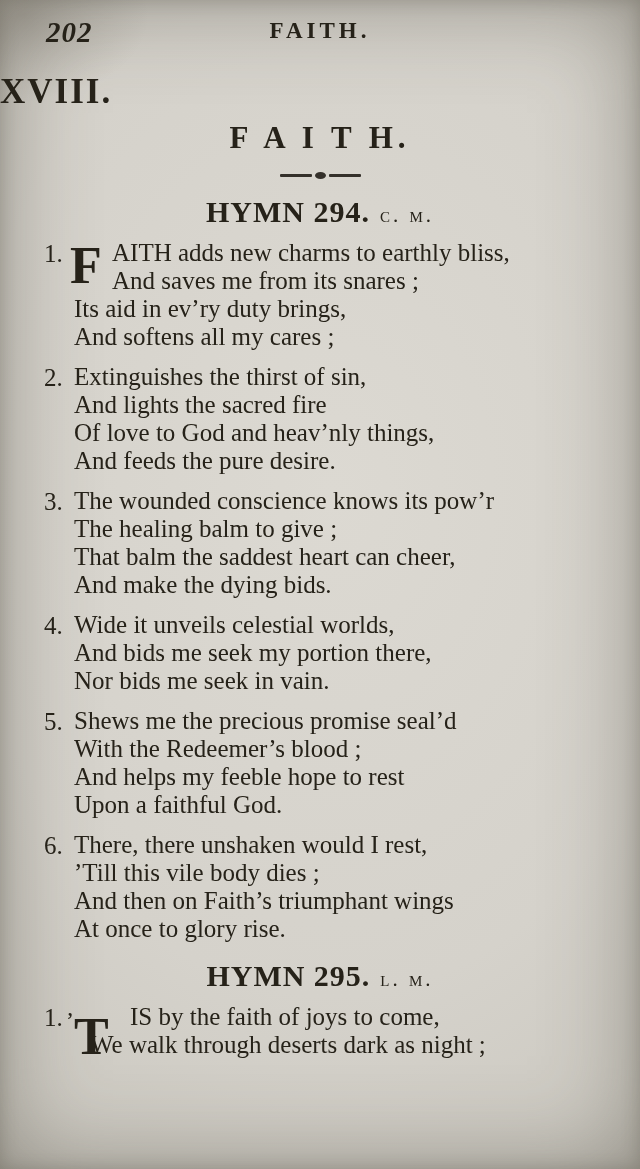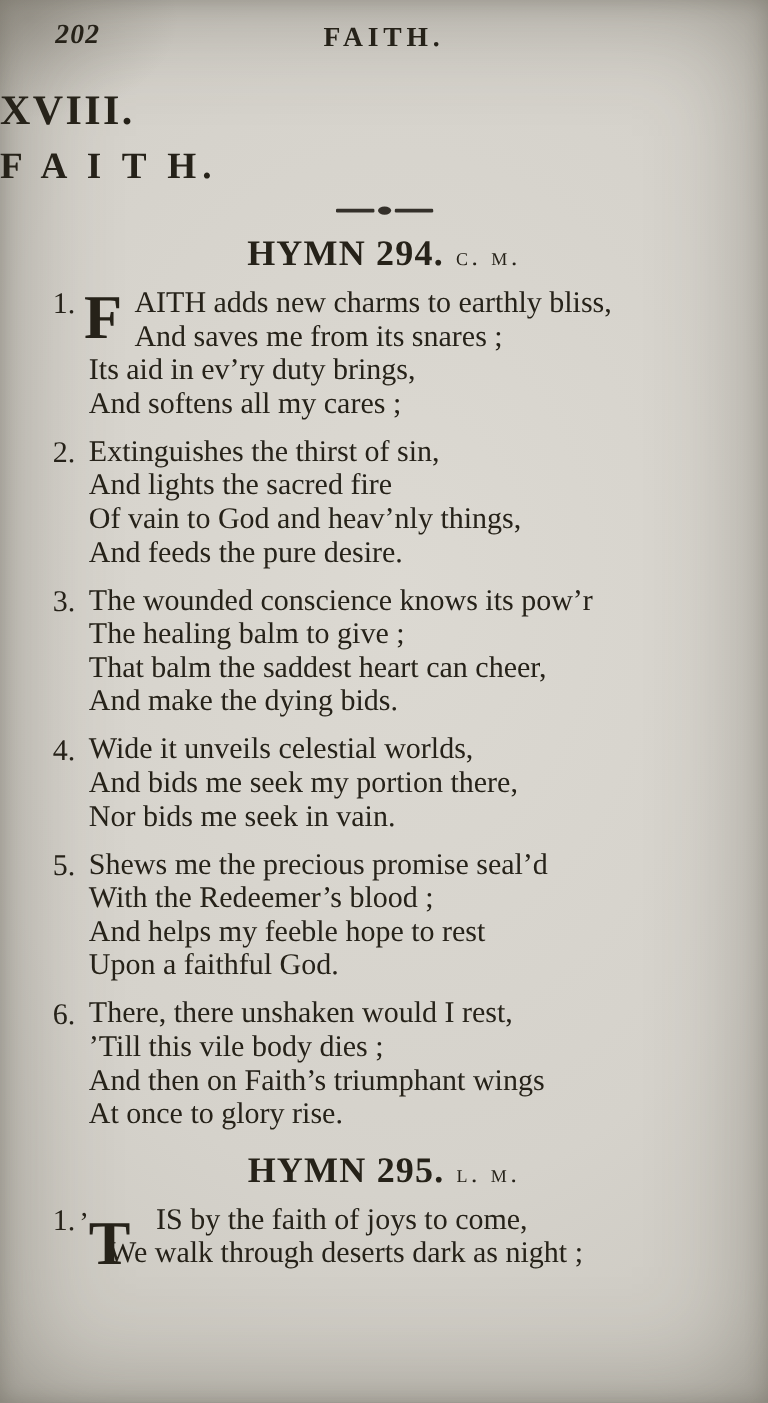--- a/index.html
+++ b/index.html
@@ -14,30 +14,30 @@
     box-shadow: inset 0 0 95px rgba(72,67,55,.45), inset 0 0 18px rgba(72,67,55,.28);
   }
   .page::before {
     content:""; position:absolute; left:-30px; top:-20px; width:180px; height:120px;
     background: radial-gradient(ellipse at 30% 30%, rgba(70,64,52,.22), rgba(70,64,52,0) 70%);
     pointer-events:none;
   }
   .header { position:relative; height:34px; padding-top:18px; }
   .page-number {
     position:absolute; left:46px; top:16px;
-    font-size:23px; font-weight:600; font-style:italic; letter-spacing:1px;
+    font-size:29px; font-weight:600; font-style:italic; letter-spacing:1px;
   }
   .running-header {
     text-align:center; font-size:23px; font-weight:700; letter-spacing:4px;
   }
   .section-numeral {
     text-align:left; font-weight:700; font-size:35px; letter-spacing:2px; margin-top:20px;
   }
   .section-title {
-    text-align:left; font-weight:700; font-size:31px; letter-spacing:5px; margin-top:8px;
+    text-align:center; font-weight:700; font-size:31px; letter-spacing:5px; margin-top:8px;
   }
   .divider { display:flex; align-items:center; justify-content:center; margin:16px auto 4px; }
   .divider .bar { width:32px; height:3px; background:#34302a; border-radius:1px; }
   .divider .dot { width:11px; height:7px; background:#34302a; border-radius:50%; margin:0 3px; }
   .hymn-heading { text-align:center; margin:16px 0 6px; }
   .hymn-title { font-size:30px; font-weight:700; letter-spacing:1px; }
   .hymn-meter { font-size:21px; font-variant:small-caps; letter-spacing:3px; margin-left:6px; }
   .verses { padding:4px 28px 0 46px; }
   .verse { position:relative; padding-left:28px; margin-bottom:12px; font-size:25px; line-height:28px; }
   .vnum { position:absolute; left:-2px; top:1px; }
@@ -86,21 +86,21 @@
       <div class="ln ind-dc">AITH adds new charms to earthly bliss,</div>
       <div class="ln ind-dc">And saves me from its snares ;</div>
       <div class="ln">Its aid in ev’ry duty brings,</div>
       <div class="ln ind">And softens all my cares ;</div>
     </div>
 
     <div class="verse">
       <span class="vnum">2.</span>
       <div class="ln">Extinguishes the thirst of sin,</div>
       <div class="ln ind">And lights the sacred fire</div>
-      <div class="ln">Of vain to God and heav’nly things,</div>
+      <div class="ln">Of love to God and heav’nly things,</div>
       <div class="ln ind">And feeds the pure desire.</div>
     </div>
 
     <div class="verse">
       <span class="vnum">3.</span>
       <div class="ln">The wounded conscience knows its pow’r</div>
       <div class="ln ind">The healing balm to give ;</div>
       <div class="ln">That balm the saddest heart can cheer,</div>
       <div class="ln ind">And make the dying bids.</div>
     </div>

